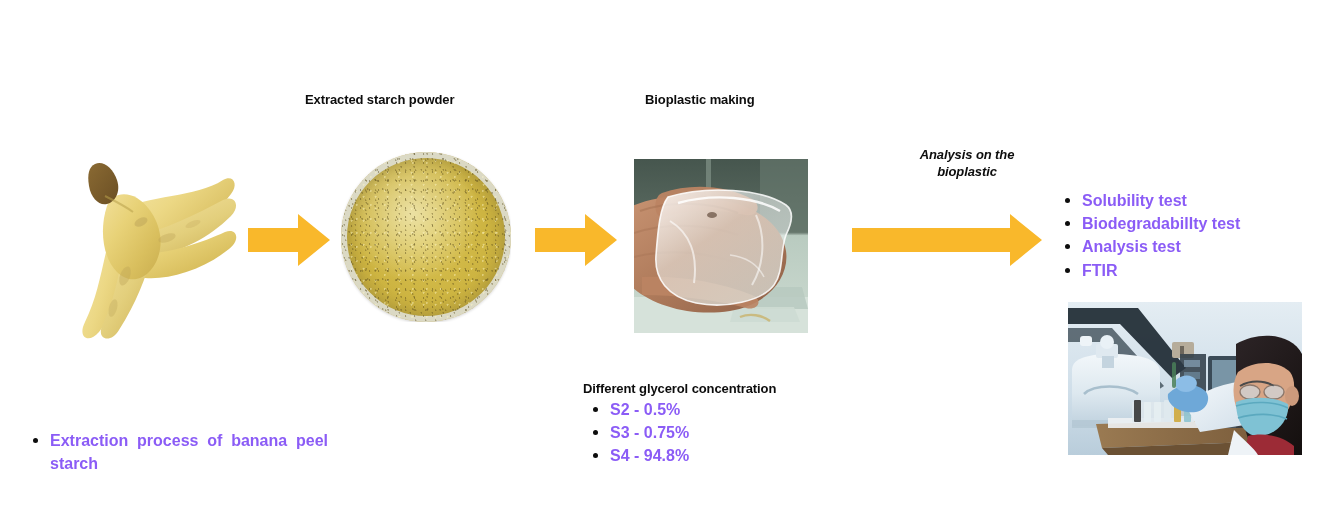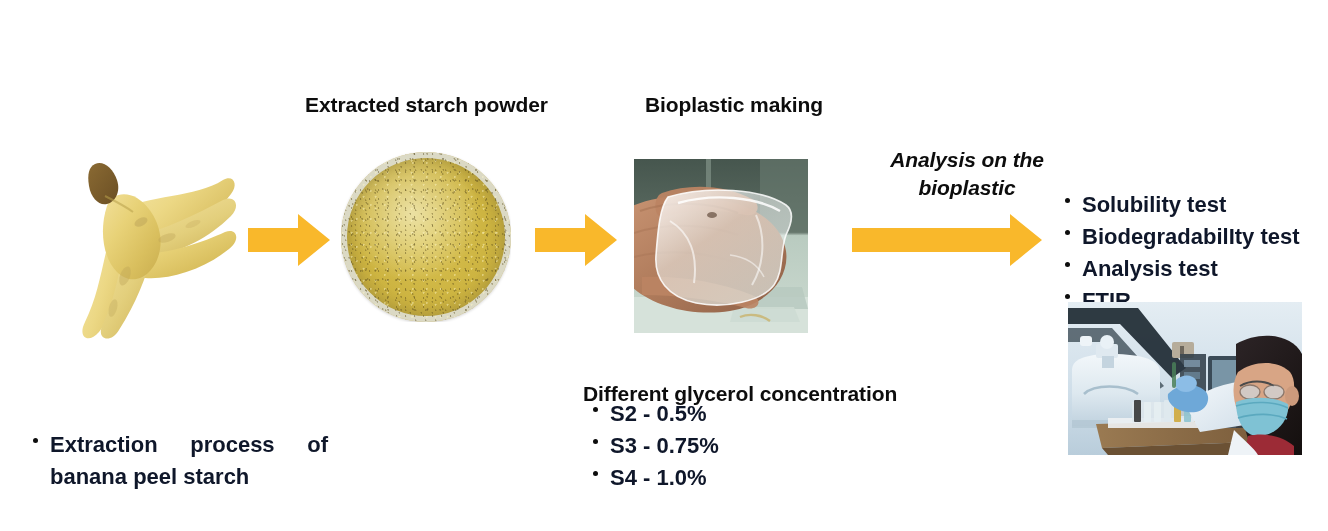--- a/index.html
+++ b/index.html
@@ -18,39 +18,39 @@
     width: 1328px;
     height: 531px;
     background: #ffffff;
     overflow: hidden;
   }
 
   
   .hd {
     position: absolute;
     font-weight: 700;
-    font-size: 21px;
+    font-size: 13px;
     letter-spacing: -0.1px;
     color: #0d0d0d;
     line-height: 1.32;
     white-space: pre;
   }
   .hd.center { text-align: center; white-space: normal; font-style: italic; }
 
   .bullets {
     position: absolute;
     margin: 0;
     padding: 0;
     list-style: none;
   }
   .bullets li {
     position: relative;
     font-weight: 700;
-    font-size: 22px;
-    color: #0f172a;
+    font-size: 16px;
+    color: #8b5cf6;
     padding-left: 22px;
     line-height: 1.45;
     white-space: nowrap;
   }
   .bullets li::before {
     content: "";
     position: absolute;
     left: 5px;
     top: 9px;
     width: 5px;
@@ -235,21 +235,21 @@
 
       <path d="M106,158 C116,154 128,156 136,162" stroke="#c9b36b" stroke-width="2.4" fill="none" opacity="0.8"></path>
     </svg>
   </div>
 
   <div class="hd" style="left:583px; top:380px;">Different glycerol concentration</div>
 
   <ul class="bullets" style="left:588px; top:398px; width:260px;">
     <li>S2 - 0.5%</li>
     <li>S3 - 0.75%</li>
-    <li>S4 - 1.0%</li>
+    <li>S4 - 94.8%</li>
   </ul>
 
   <div class="hd center" style="left:862px; top:146px; width:210px;">
     <span>Analysis on the</span><br>
     <span>bioplastic</span>
   </div>
 
   <svg class="arrow" style="left:852px; top:214px;" width="190" height="52" viewBox="0 0 190 52" aria-hidden="true">
     <polygon points="0,14 158,14 158,0 190,26 158,52 158,38 0,38" fill="#f9b82b"></polygon>
   </svg>

